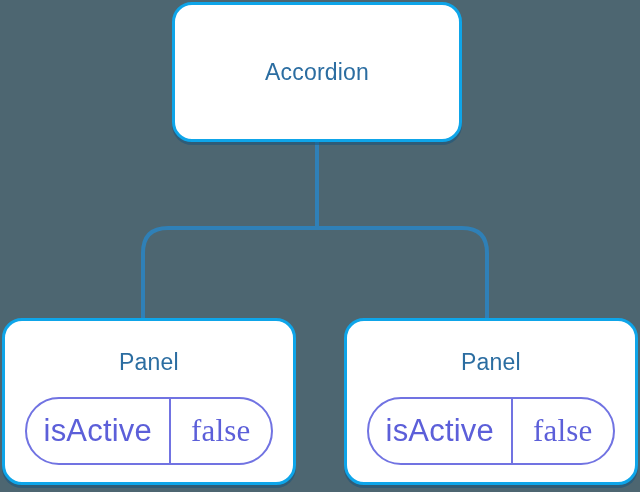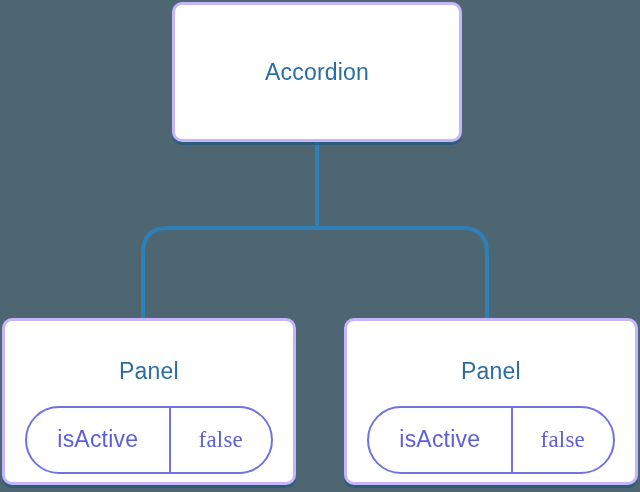--- a/index.html
+++ b/index.html
@@ -16,40 +16,39 @@
     background: #4d6671;
   }
   .connectors {
     position: absolute;
     left: 0;
     top: 0;
   }
   .node {
     position: absolute;
     background: #ffffff;
-    border: 3px solid #c4b5fd;
-    border-radius: 10px;
+    border: 3px solid #0ea5e9;
+    border-radius: 20px;
     box-shadow: 0 3px 0 rgba(23, 84, 124, 0.55);
     display: flex;
     flex-direction: column;
     align-items: center;
   }
   .node-root {
     left: 172px;
     top: 2px;
     width: 290px;
     height: 140px;
     justify-content: center;
   }
   .node-child {
     top: 318px;
     width: 294px;
     height: 167px;
     padding-top: 27px;
-    justify-content: center;
   }
   .node-child.left  { left: 2px; }
   .node-child.right { left: 344px; }
   .node-label {
     color: #2b6da1;
     font-size: 23px;
     font-weight: 500;
     letter-spacing: 0.2px;
     line-height: 28px;
   }
@@ -61,21 +60,21 @@
     border-radius: 34px;
     display: flex;
     align-items: stretch;
     overflow: hidden;
   }
   .prop-cell {
     display: flex;
     align-items: center;
     justify-content: center;
     color: #5c5fd9;
-    font-size: 23px;
+    font-size: 31px;
     font-weight: 500;
     letter-spacing: 0.2px;
   }
   .prop-cell.name  { flex: 0 0 58%; }
   .prop-cell.value { flex: 1 1 auto; font-family: Liberation Serif, serif; }
   .prop-divider {
     width: 2px;
     background: #7173e2;
     flex: 0 0 2px;
   }

